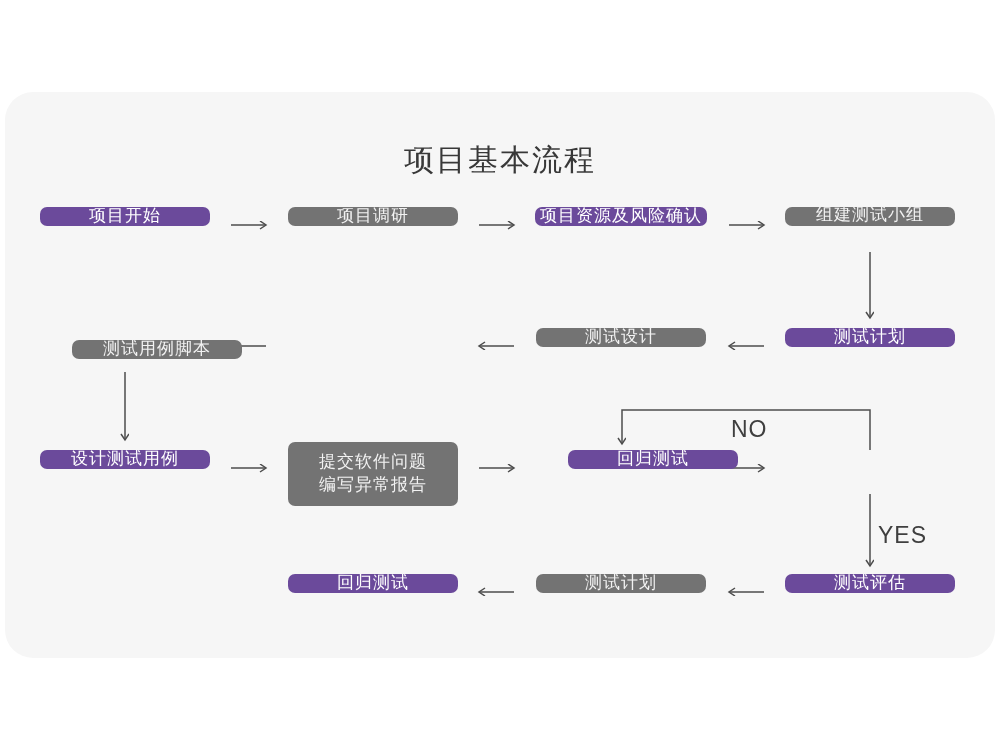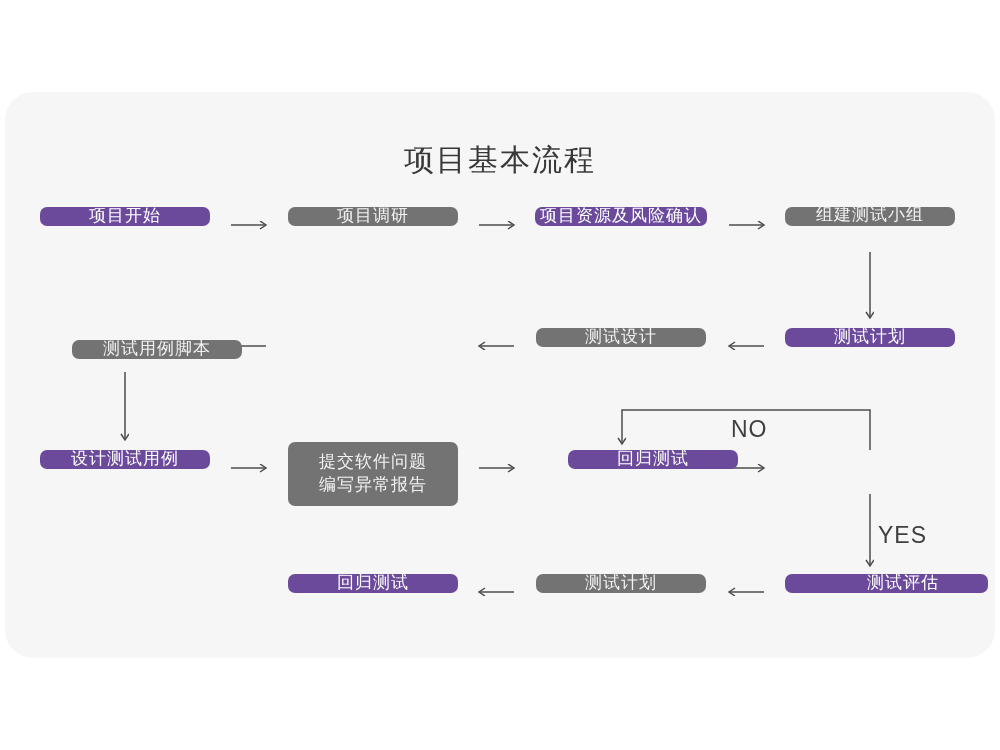--- a/index.html
+++ b/index.html
@@ -126,20 +126,20 @@
 
   <div class="node node--purple" style="left:785px; top:328px;text-align:center;">测试计划</div>
   <div class="node node--gray" style="left:536px; top:328px;">测试设计</div>
   <div class="node node--gray" style="left:40px;  top:340px;margin-left:32px;">测试用例脚本</div>
 
   <div class="node node--purple" style="left:40px;  top:450px;">设计测试用例</div>
   <div class="node node--gray node--tall" style="left:288px; top:442px;">提交软件问题
 编写异常报告</div>
   <div class="node node--purple" style="left:536px; top:450px;margin-left:32px;">回归测试</div>
 
-  <div class="node node--purple" style="left:785px; top:574px;padding-left:33px;">测试评估</div>
+  <div class="node node--purple" style="left:785px; top:574px;">测试评估</div>
   <div class="node node--gray" style="left:536px; top:574px;">测试计划</div>
   <div class="node node--purple" style="left:288px; top:574px;">回归测试</div>
 
   <span class="edge-label" style="left:731px; top:416px;">NO</span>
   <span class="edge-label" style="left:878px; top:522px;">YES</span>
 
 </div>
 
 </body></html>

